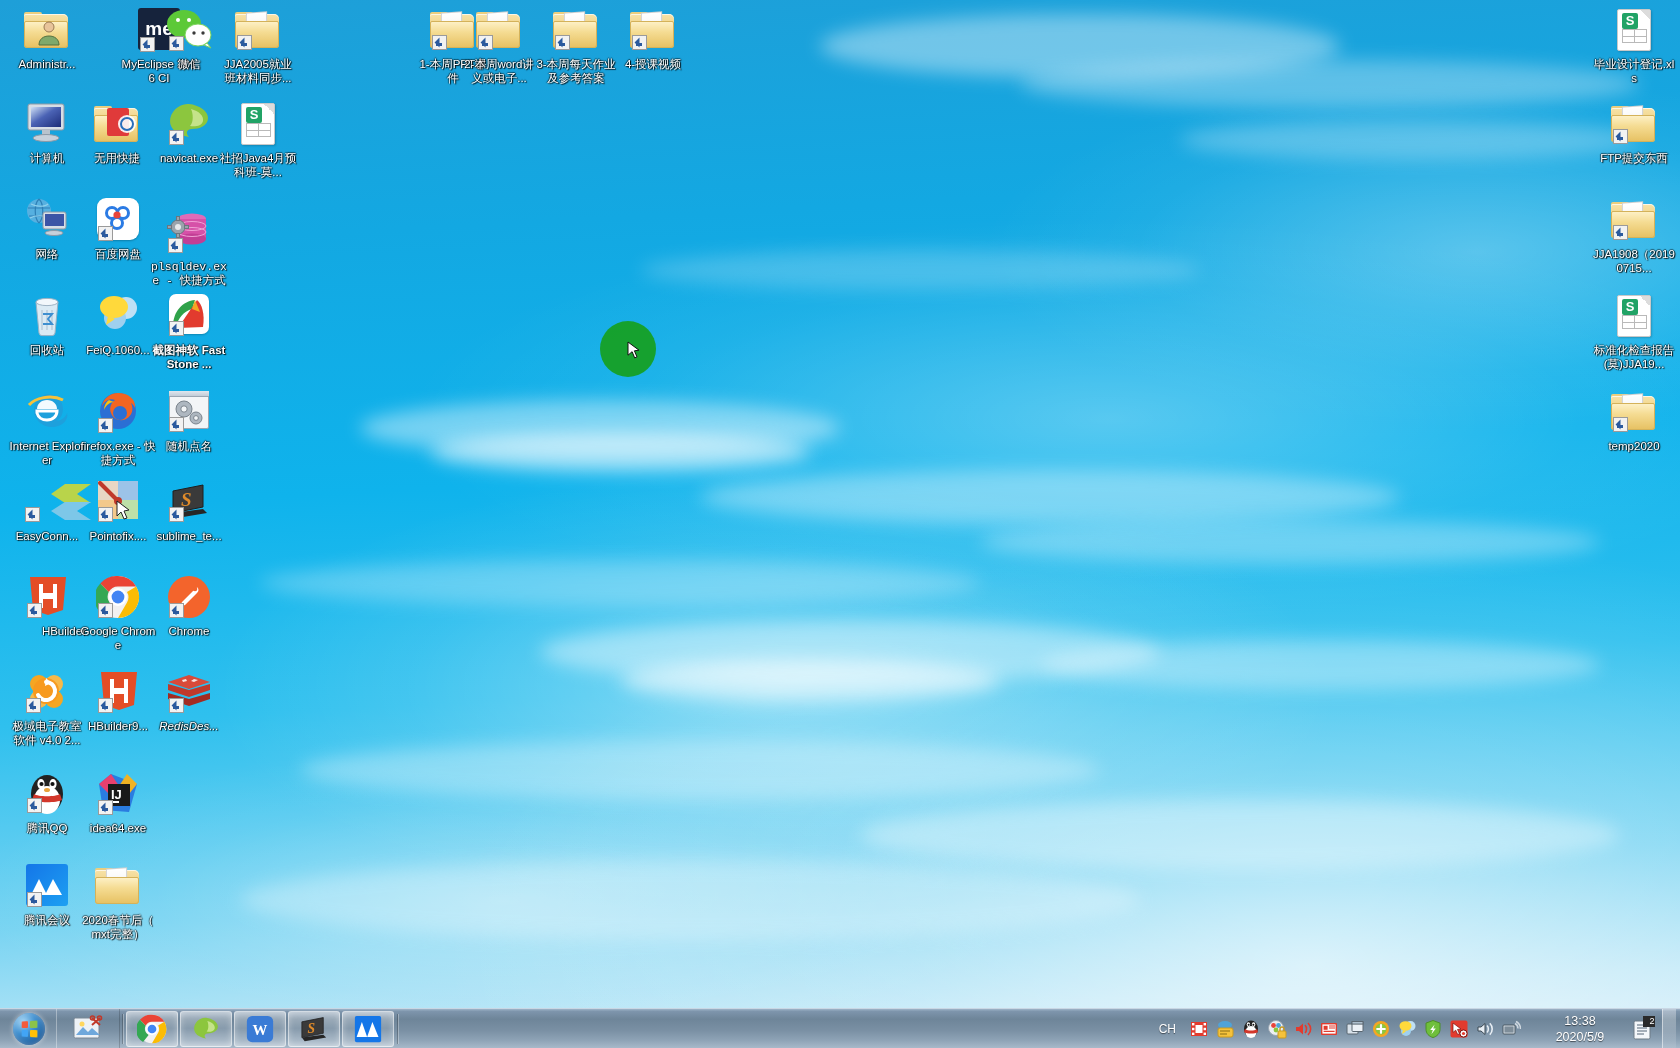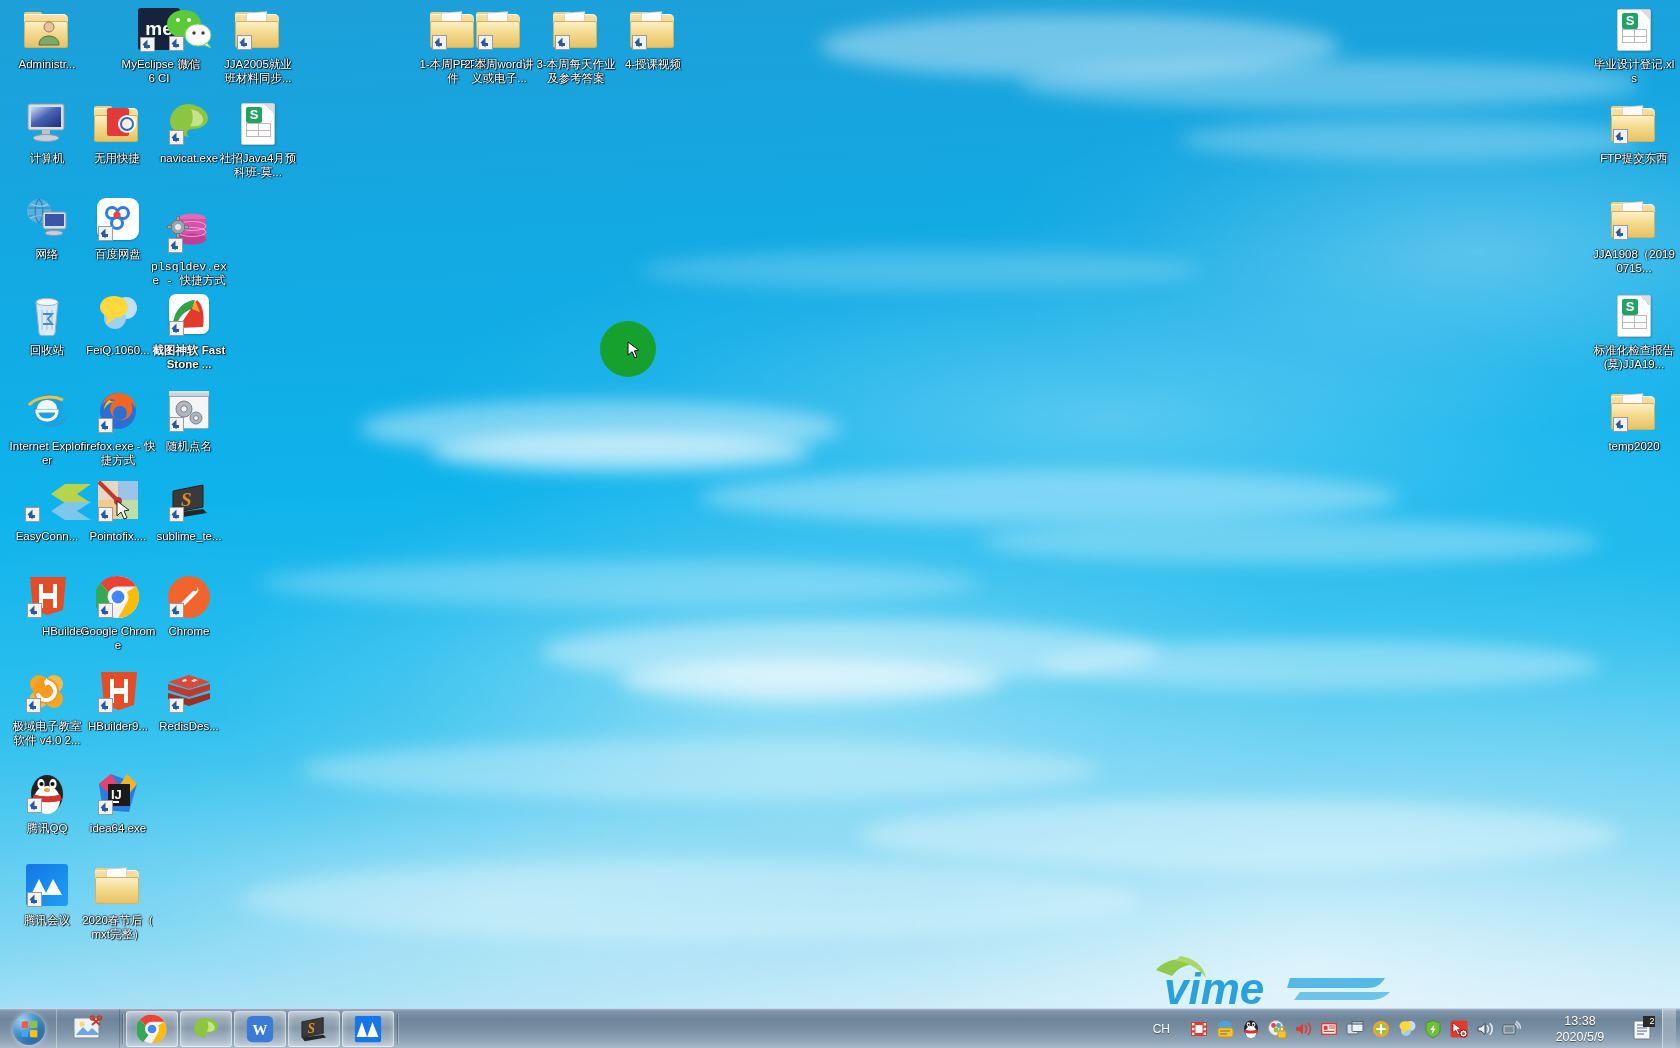--- a/index.html
+++ b/index.html
@@ -117,21 +117,21 @@
     border-radius:3px; cursor:pointer; position:relative;
   }
   .tb-item.running {
     background: linear-gradient(180deg, rgba(255,255,255,.45), rgba(255,255,255,.12) 48%, rgba(255,255,255,.28));
     border:1px solid rgba(255,255,255,.55);
     box-shadow: inset 0 0 6px rgba(255,255,255,.35);
   }
   .tb-sep { width:1px; height:30px; background: rgba(0,0,0,.22); box-shadow:1px 0 0 rgba(255,255,255,.3); margin:0 2px; }
 
   #tray { margin-left:auto; display:flex; align-items:center; height:40px; padding-right:4px; }
-  #tray .ime { color:#fff; font-size:12px; margin:0 16px 0 6px; text-shadow:0 1px 1px rgba(0,0,0,.5); font-family:"Liberation Sans",sans-serif; }
+  #tray .ime { color:#fff; font-size:12px; margin:0 10px 0 6px; text-shadow:0 1px 1px rgba(0,0,0,.5); font-family:"Liberation Sans",sans-serif; }
   .tray-icon { width:20px; height:20px; margin:0 3px; position:relative; cursor:pointer; }
   #clock {
     width:92px; text-align:center; color:#fff; font-size:12.5px; line-height:16px;
     text-shadow:0 1px 1px rgba(0,0,0,.55); margin-left:10px; cursor:pointer;
   }
   #action-center { width:26px; height:30px; margin-left:6px; position:relative; cursor:pointer; }
   #show-desktop { width:14px; height:40px; margin-left:4px;
     background: linear-gradient(180deg,rgba(255,255,255,.35),rgba(255,255,255,.08));
     border-left:1px solid rgba(255,255,255,.5); cursor:pointer; }
 
@@ -543,21 +543,21 @@
         <path d="M2 2h36l-3 33-15 5-15-5z" fill="#E44D26"></path>
         <path d="M11 9h4v9h10V9h4v24h-4v-9H15v9h-4z" fill="#fff"></path>
       </svg>
       <div class="shortcut-arrow" style="left:4px;bottom:3px;">
           <span class="sa-tail"></span>
         </div>
     </div>
     <div class="icon-label">HBuilder9...</div>
   </div>
 
-  <div class="icon-cell" style="left:150px;top:668px;">
+  <div class="icon-cell" style="left:150px;top:668px;font-style:italic;">
     <div class="icon-art">
       <svg width="46" height="40" viewBox="0 0 46 40" style="position:absolute;left:1px;top:5px;">
         <path d="M23 26L2 20v6l21 7 21-7v-6z" fill="#A32B22"></path>
         <path d="M23 17L2 11v6l21 7 21-7v-6z" fill="#C0392B"></path>
         <path d="M23 2L2 9l21 7 21-7z" fill="#D84A3A"></path>
         <path d="M16 7l4-1 1 2-4 1zM28 6l4 1-4 2-3-1z" fill="#fff" opacity=".85"></path>
       </svg>
       <div class="shortcut-arrow" style="left:4px;bottom:3px;">
           <span class="sa-tail"></span>
         </div>
@@ -747,29 +747,20 @@
     <div class="icon-label">temp2020</div>
   </div>
 
   <div id="click-halo" style="left:600px;top:321px;"></div>
   <div id="mouse-cursor" style="left:627px;top:341px;">
     <svg width="14" height="20" viewBox="0 0 14 20">
       <path d="M1 1l11 8.2-4.6.6 2.6 6.1-2.3 1-2.6-6.2L1 14.2z" fill="#fff" stroke="#111" stroke-width="1"></path>
     </svg>
   </div>
 
-  <div id="watermark" style="left:1150px;top:948px;width:260px;height:62px;">
-    <svg width="260" height="62" viewBox="0 0 260 62">
-      <path d="M6 22c10-12 28-14 42-6-12 0-20 4-26 12z" fill="#8CC63E"></path>
-      <path d="M30 8c14 2 24 10 26 22-8-10-18-16-30-17z" fill="#A8D55B"></path>
-      <text x="14" y="56" font-family="Liberation Sans, sans-serif" font-size="44" font-style="italic" font-weight="bold" fill="#1B9BD8">vime</text>
-      <path d="M140 30h95c-4 7-10 10-18 10h-80z" fill="#2FA9E0" opacity=".85"></path>
-      <path d="M150 44h90c-6 6-12 8-20 8h-76z" fill="#2FA9E0" opacity=".7"></path>
-    </svg>
-  </div>
 
   <div id="taskbar">
 
     <div id="start-button" title="Start">
       <div class="winorb">
         <div class="winflag">
             <i class="wf1"></i>
             <i class="wf2"></i>
             <i class="wf3"></i>
             <i class="wf4"></i>

